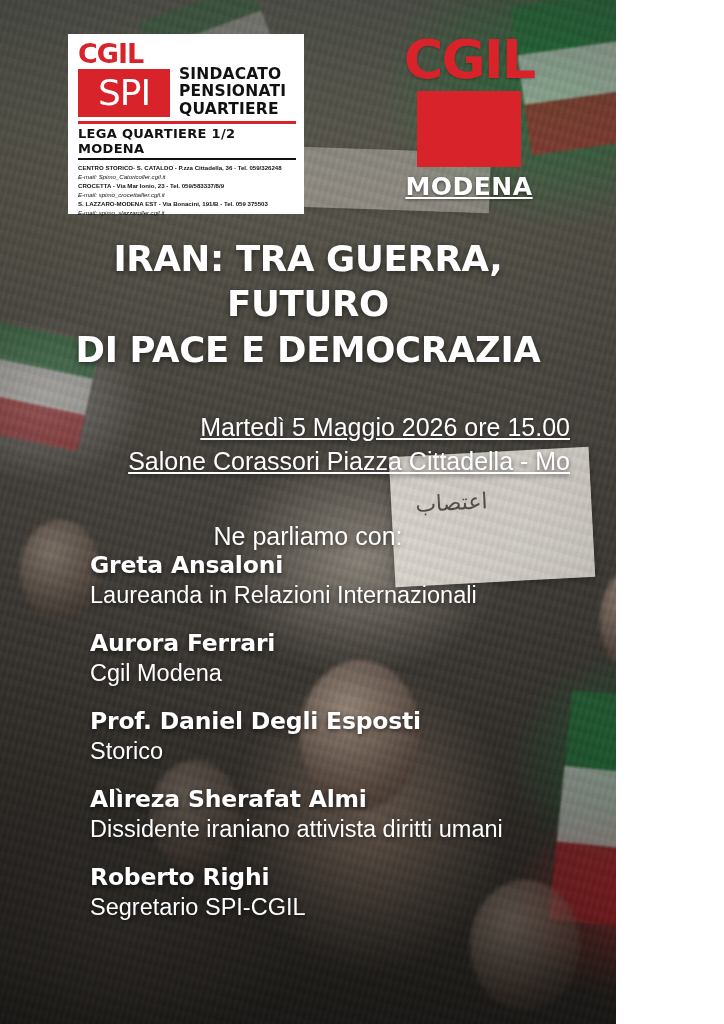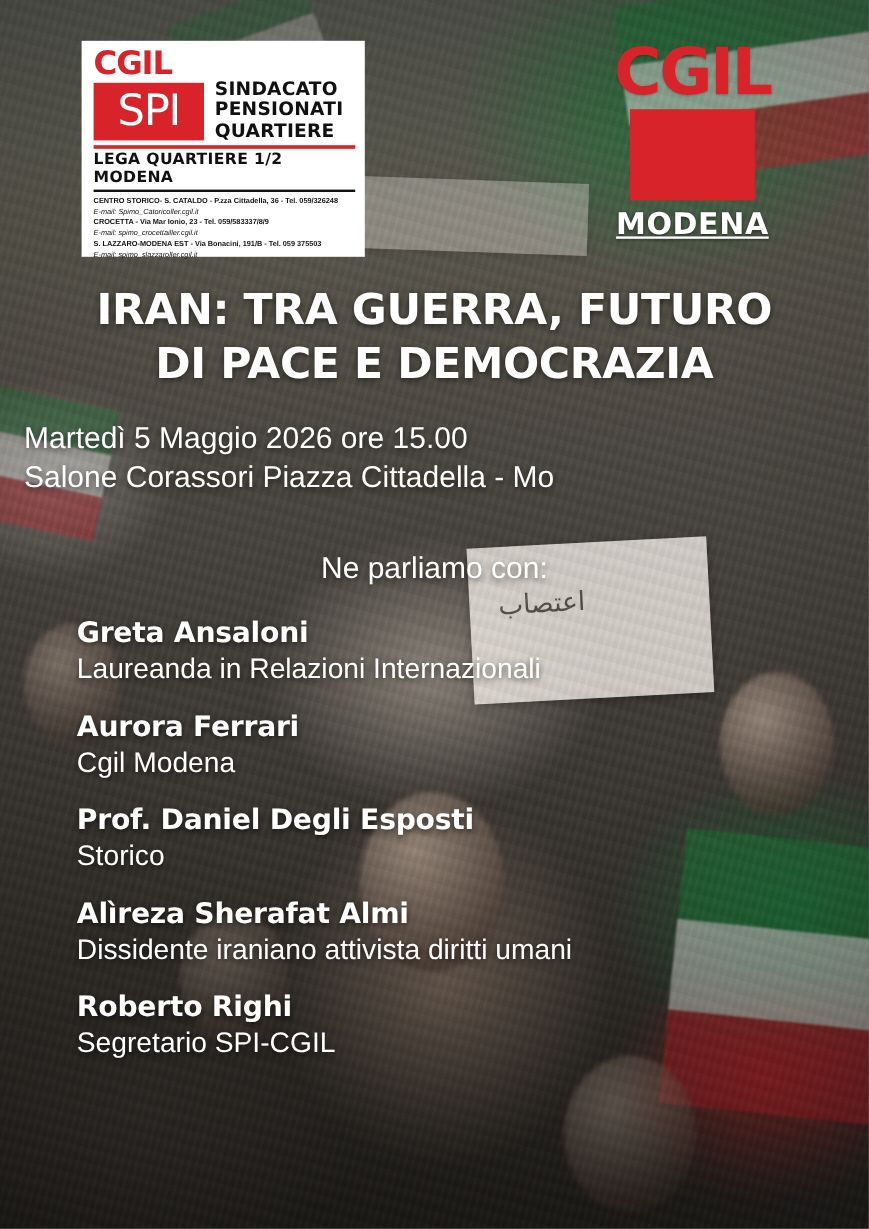--- a/index.html
+++ b/index.html
@@ -4,21 +4,21 @@
 <style>
   * { box-sizing: border-box; margin: 0; padding: 0; }
   html, body {
     width: 724px;
     height: 1024px;
     overflow: hidden;
     font-family: "Liberation Sans", sans-serif;
   }
   .poster {
     position: relative;
-    width: 724px;
+    width: 616px;
     height: 1024px;
     background: #2b2722;
     overflow: hidden;
   }
 
   
   .bg {
     position: absolute;
     inset: 0;
     background:
@@ -161,47 +161,47 @@
     color: #ffffff;
     letter-spacing: .5px;
     text-shadow: 0 1px 3px rgba(0,0,0,.5);
     text-decoration: underline;
   }
 
   
   .content {
     position: absolute;
     left: 0; right: 0; top: 236px;
-    padding: 0 20px;
+    padding: 0 46px;
     color: #ffffff;
   }
   .title {
     text-align: center;
     font-family: "DejaVu Sans", sans-serif;
     font-weight: 700;
     font-size: 35.5px;
     line-height: 1.28;
     letter-spacing: -.3px;
     text-shadow: 0 2px 6px rgba(0,0,0,.55);
   }
   .when {
-    margin-top: 22px;
-    text-align: left;
+    margin-top: 39px;
+    text-align: right;
     font-size: 25px;
     line-height: 1.34;
     text-shadow: 0 2px 5px rgba(0,0,0,.55);
+    text-decoration: underline;
   }
   .intro {
     margin-top: 44px;
     text-align: center;
     font-size: 25px;
     text-shadow: 0 2px 5px rgba(0,0,0,.55);
   }
   .speakers {
-    margin-top: 24px;
     padding-left: 44px;
   }
   .speaker { margin-bottom: 20px; }
   .sp-name {
     font-family: "DejaVu Sans", sans-serif;
     font-weight: 700;
     font-size: 23.5px;
     letter-spacing: -.2px;
     text-shadow: 0 2px 5px rgba(0,0,0,.6);
   }

